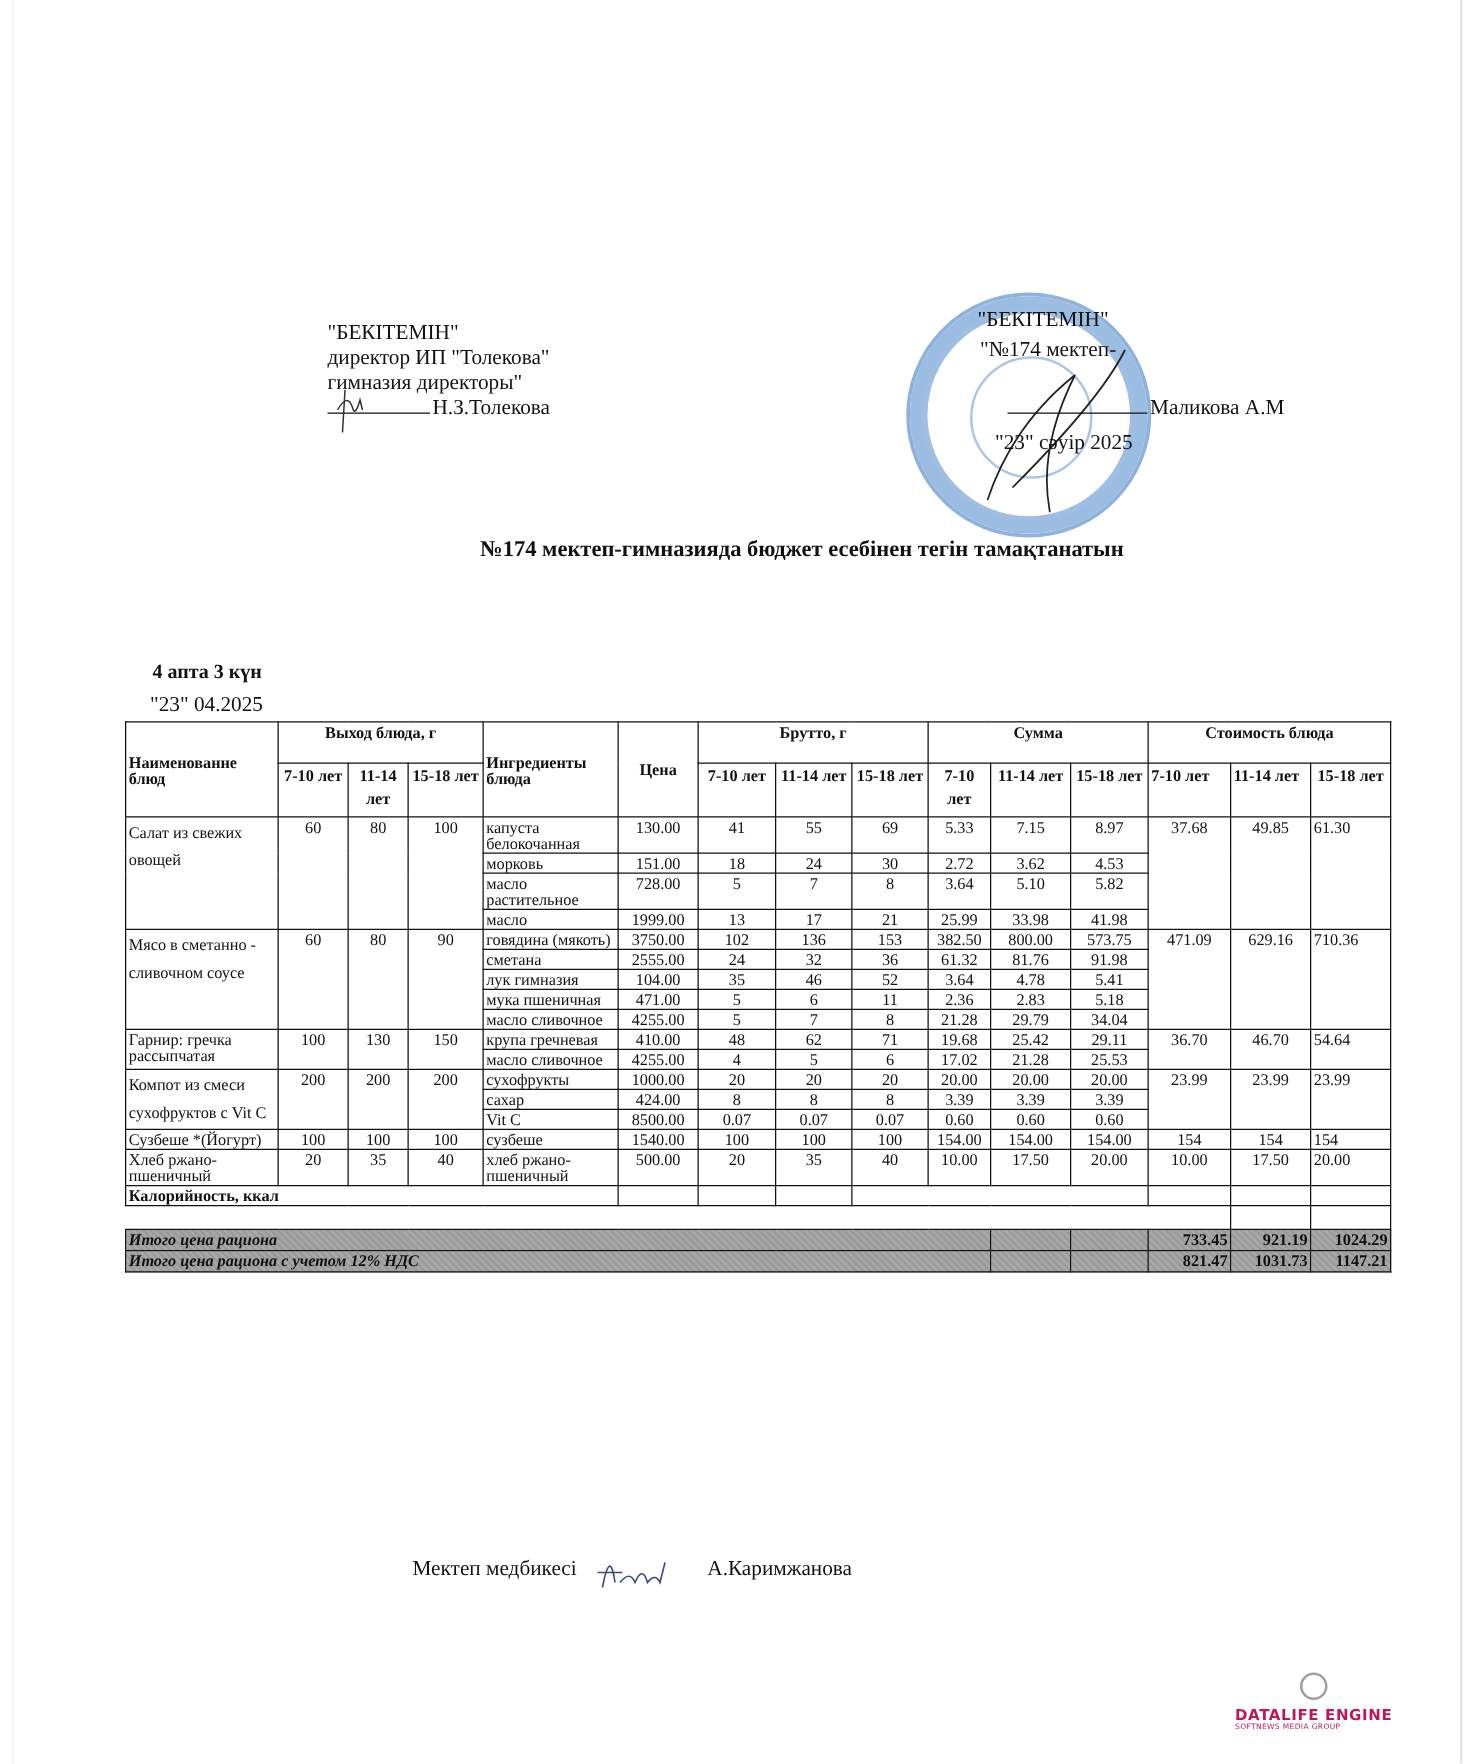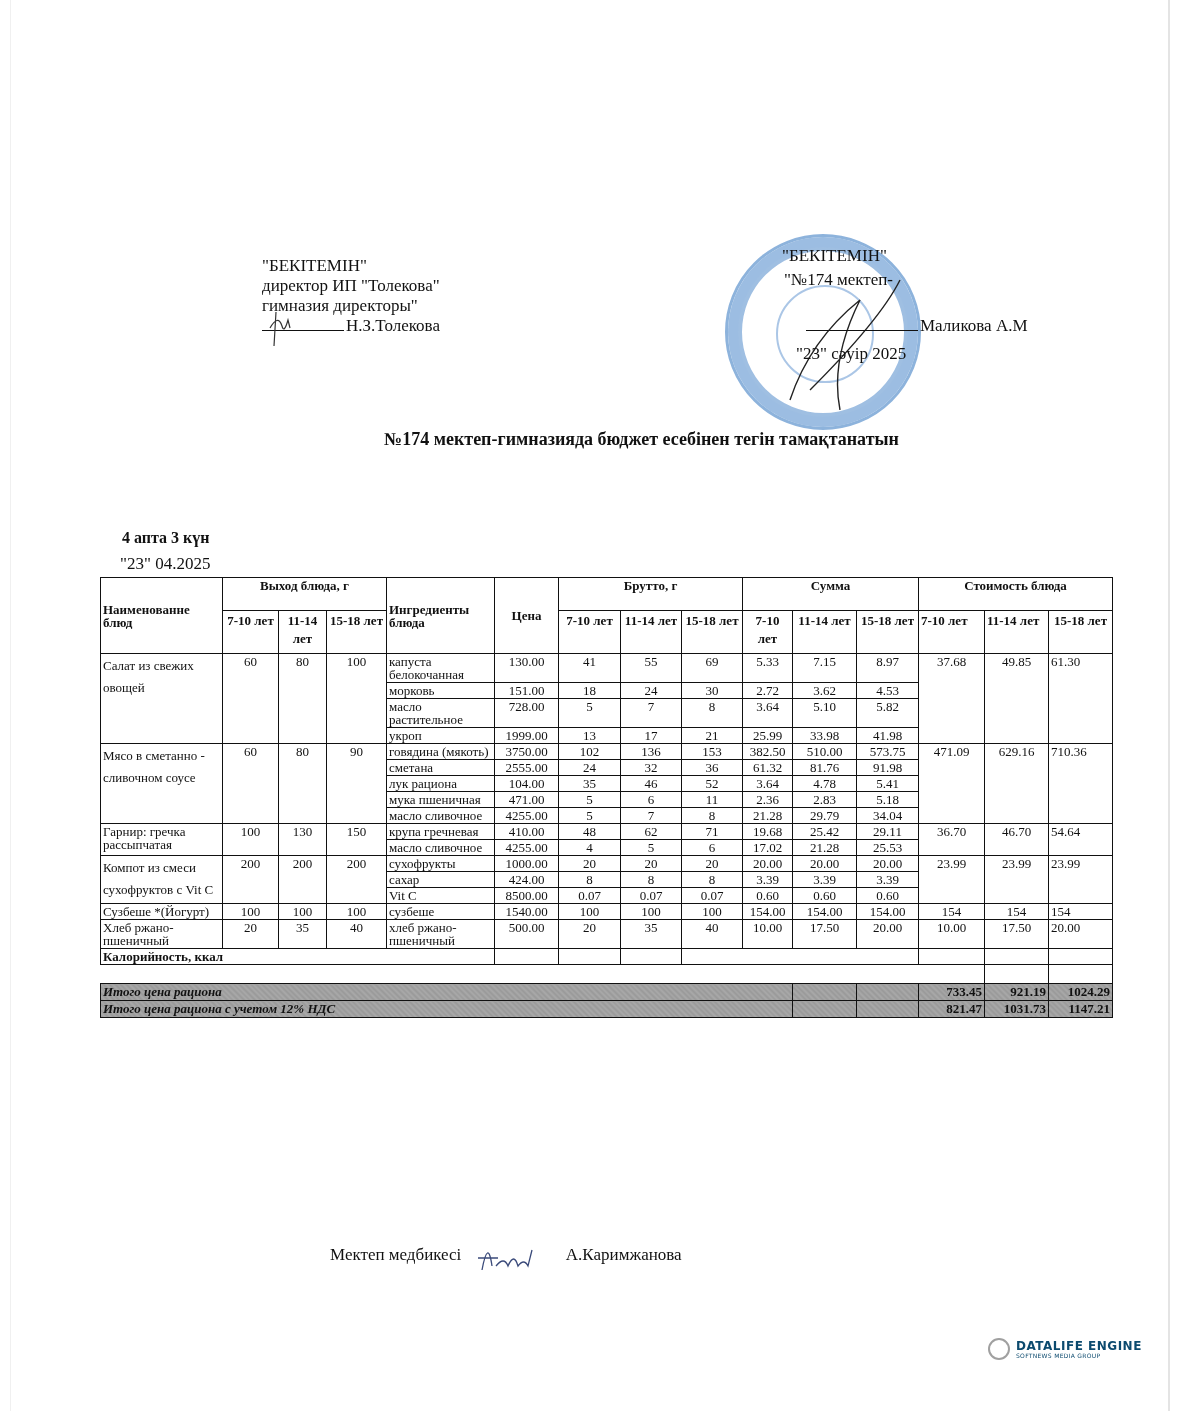--- a/index.html
+++ b/index.html
@@ -44,21 +44,21 @@
   .left { text-align: left !important; }
   .dish { font-size: 13px; }
   .dish-tall { line-height: 22px; }
   .calor { font-weight: bold; font-size: 13px; }
   .shaded td { background: repeating-linear-gradient(45deg, #9a9a9a 0 2px, #a8a8a8 2px 4px); font-weight: bold; font-style: italic; height: 14px; padding: 0 3px; margin-left: 31px; }
   .shaded td.num { font-style: normal; text-align: right; }
 
   .nurse { position: absolute; left: 330px; top: 1236px; font-size: 17px; white-space: nowrap; }
   .nurse .gap { display: inline-block; width: 96px; }
 
-  .watermark { position: absolute; left: 988px; top: 1338px; display: flex; align-items: center; gap: 6px; color: #0c4a6e; }
+  .watermark { position: absolute; left: 988px; top: 1338px; display: flex; align-items: center; gap: 6px; color: #be185d; flex-direction: column; }
   .wm-logo { width: 22px; height: 22px; border-radius: 50%; border: 2px solid #a0a0a0; box-sizing: border-box; }
   .wm-text { font-family: "DejaVu Sans", sans-serif; font-size: 12px; font-weight: bold; letter-spacing: 0.5px; line-height: 12px; }
   .wm-sub { font-family: "DejaVu Sans", sans-serif; font-size: 6px; letter-spacing: 0.3px; }
 </style>
 </head>
 <body>
 
 <div class="page-edge-left"></div>
 <div class="page-edge-right"></div>
 
@@ -172,58 +172,58 @@
         <td>масло растительное</td>
         <td class="c">728.00</td>
         <td class="c">5</td>
         <td class="c">7</td>
         <td class="c">8</td>
         <td class="c">3.64</td>
         <td class="c">5.10</td>
         <td class="c">5.82</td>
       </tr>
       <tr>
-        <td>укроп</td>
+        <td>масло</td>
         <td class="c">1999.00</td>
         <td class="c">13</td>
         <td class="c">17</td>
         <td class="c">21</td>
         <td class="c">25.99</td>
         <td class="c">33.98</td>
         <td class="c">41.98</td>
       </tr>
       <tr>
         <td class="dish dish-tall" rowspan="5">Мясо в сметанно - сливочном соусе</td>
         <td class="c" rowspan="5">60</td>
         <td class="c" rowspan="5">80</td>
         <td class="c" rowspan="5">90</td>
         <td>говядина (мякоть)</td>
         <td class="c">3750.00</td>
         <td class="c">102</td>
         <td class="c">136</td>
         <td class="c">153</td>
         <td class="c">382.50</td>
-        <td class="c">510.00</td>
+        <td class="c">800.00</td>
         <td class="c">573.75</td>
         <td class="c" rowspan="5">471.09</td>
         <td class="c" rowspan="5">629.16</td>
         <td class="r" rowspan="5">710.36</td>
       </tr>
       <tr>
         <td>сметана</td>
         <td class="c">2555.00</td>
         <td class="c">24</td>
         <td class="c">32</td>
         <td class="c">36</td>
         <td class="c">61.32</td>
         <td class="c">81.76</td>
         <td class="c">91.98</td>
       </tr>
       <tr>
-        <td>лук рациона</td>
+        <td>лук гимназия</td>
         <td class="c">104.00</td>
         <td class="c">35</td>
         <td class="c">46</td>
         <td class="c">52</td>
         <td class="c">3.64</td>
         <td class="c">4.78</td>
         <td class="c">5.41</td>
       </tr>
       <tr>
         <td>мука пшеничная</td>

